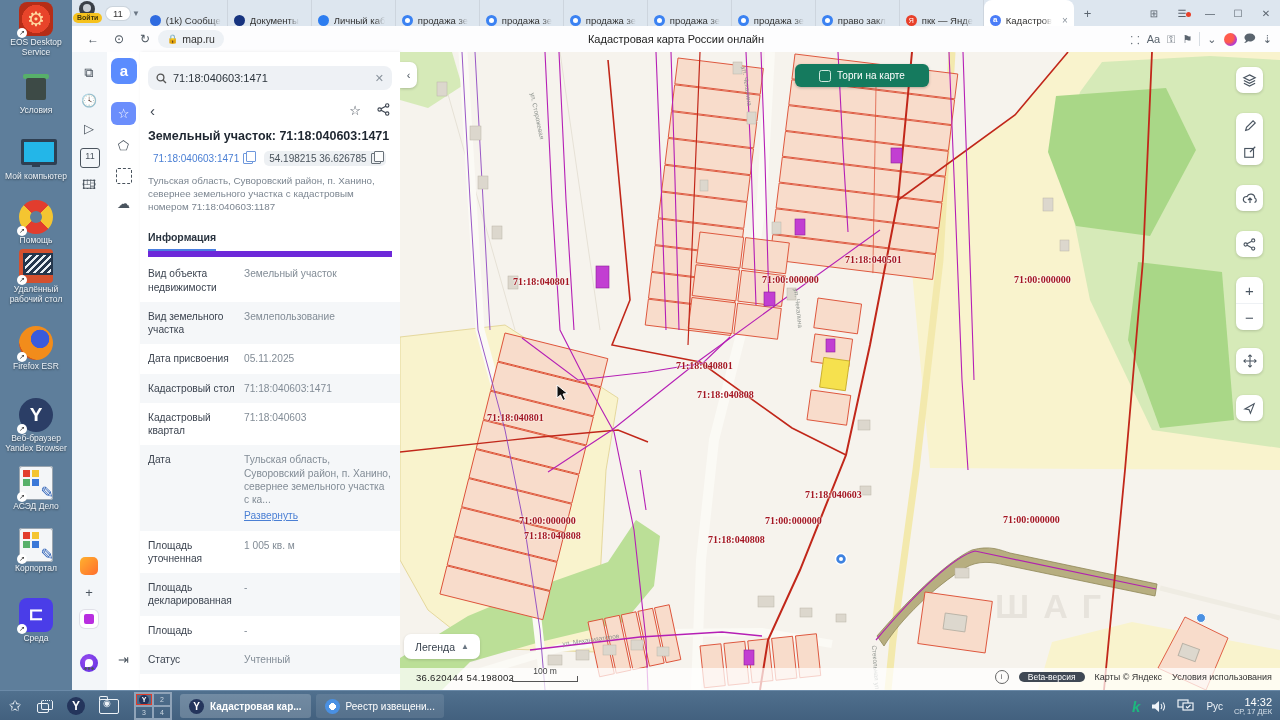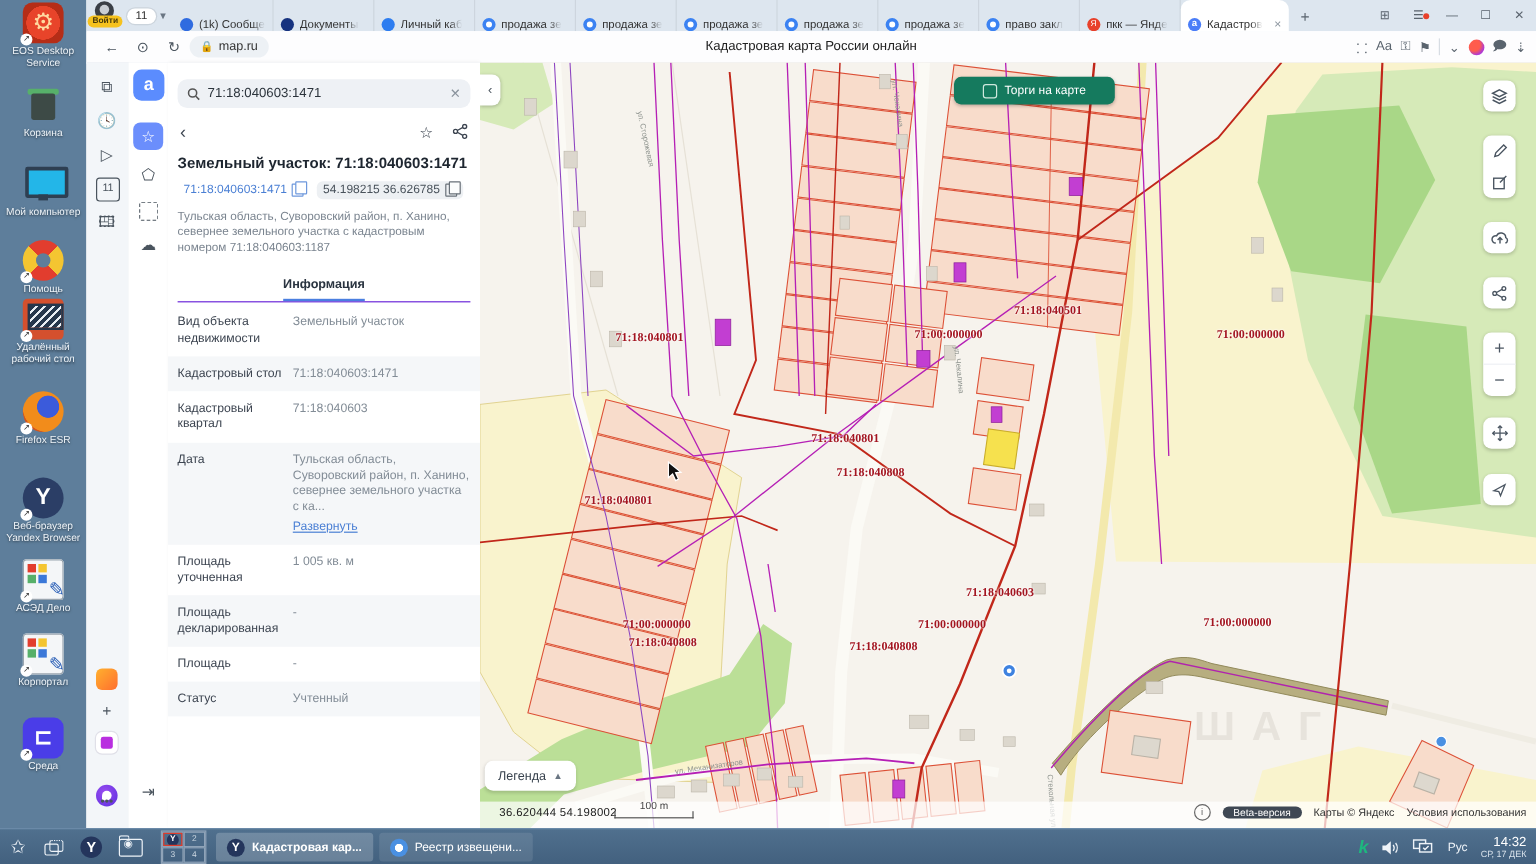--- a/index.html
+++ b/index.html
@@ -96,21 +96,21 @@
   #pback{font-size:15px;color:#3c4450;}
   #phead .sp{margin-left:auto;display:flex;gap:16px;font-size:13px;color:#3c4450;}
   #ptitle{margin:10px 8px 0;font-size:12.5px;font-weight:bold;color:#1e2630;}
   #chips{margin:8px 8px 0;display:flex;gap:6px;align-items:center;}
   .chip{display:flex;gap:4px;align-items:center;font-size:10px;border-radius:5px;padding:2px 5px;}
   .chip.link{color:#4a7fd4;}
   .chip.gray{background:#edf0f3;color:#49525b;}
   .copyic{display:inline-block;width:8px;height:9px;border:1px solid currentColor;border-radius:1px;position:relative;opacity:.8;}
   .copyic:before{content:"";position:absolute;left:2px;top:-3px;width:8px;height:9px;border:1px solid currentColor;border-radius:1px;background:#fff;}
   #pdesc{margin:8px 8px 0;font-size:9.8px;line-height:1.34;color:#7b8590;}
-  #ptab{margin:14px 8px 0;border-bottom:1px solid #6d28d9;text-align:center;}
+  #ptab{margin:14px 8px 0;border-bottom:6px solid #6d28d9;}
   #ptab span{display:inline-block;font-size:10.5px;font-weight:bold;color:#2a3440;padding-bottom:6px;border-bottom:2px solid #4a7fe0;}
   #prows{margin-top:2px;}
   .prow{display:flex;padding:8px 8px;gap:8px;}
   .prow:nth-child(even){background:#f5f7f9;}
   .plab{width:88px;flex:none;font-size:10.2px;color:#3c4450;line-height:1.3;}
   .pval{flex:1;font-size:10.2px;color:#828c96;line-height:1.3;}
   .expand{color:#4a7fd4;text-decoration:underline;margin-top:3px;font-size:10.2px;}
   
   #maparea{position:absolute;left:328px;top:52px;width:880px;height:638px;overflow:hidden;background:#f6f3ed;}
   #mapsvg{position:absolute;left:0;top:0;}
@@ -182,21 +182,21 @@
       <div class="dico ico-eos">
           <span class="shortcut">↗</span>
         </div>
       <div class="dlabel">EOS Desktop Service</div>
     </div>
     <div class="dicon" style="top:70px">
       <div class="dico ico-trash">
           <span class="lid"></span>
           <span class="bin"></span>
         </div>
-      <div class="dlabel">Корзина</div>
+      <div class="dlabel">Условия</div>
     </div>
     <div class="dicon" style="top:136px">
       <div class="dico ico-comp">
           <span class="scr"></span>
           <span class="std"></span>
         </div>
       <div class="dlabel">Мой компьютер</div>
     </div>
     <div class="dicon" style="top:200px">
       <div class="dico ico-help">
@@ -386,20 +386,28 @@
           <span>54.198215 36.626785</span>
           <span class="copyic"></span>
         </span>
       </div>
       <div id="pdesc">Тульская область, Суворовский район, п. Ханино, севернее земельного участка с кадастровым номером 71:18:040603:1187</div>
       <div id="ptab"><span>Информация</span></div>
       <div id="prows">
         <div class="prow">
             <div class="plab">Вид объекта недвижимости</div>
             <div class="pval">Земельный участок</div>
+          </div>
+        <div class="prow">
+            <div class="plab">Вид земельного участка</div>
+            <div class="pval">Землепользование</div>
+          </div>
+        <div class="prow">
+            <div class="plab">Дата присвоения</div>
+            <div class="pval">05.11.2025</div>
           </div>
         <div class="prow">
             <div class="plab">Кадастровый стол</div>
             <div class="pval">71:18:040603:1471</div>
           </div>
         <div class="prow">
             <div class="plab">Кадастровый квартал</div>
             <div class="pval">71:18:040603</div>
           </div>
         <div class="prow">

